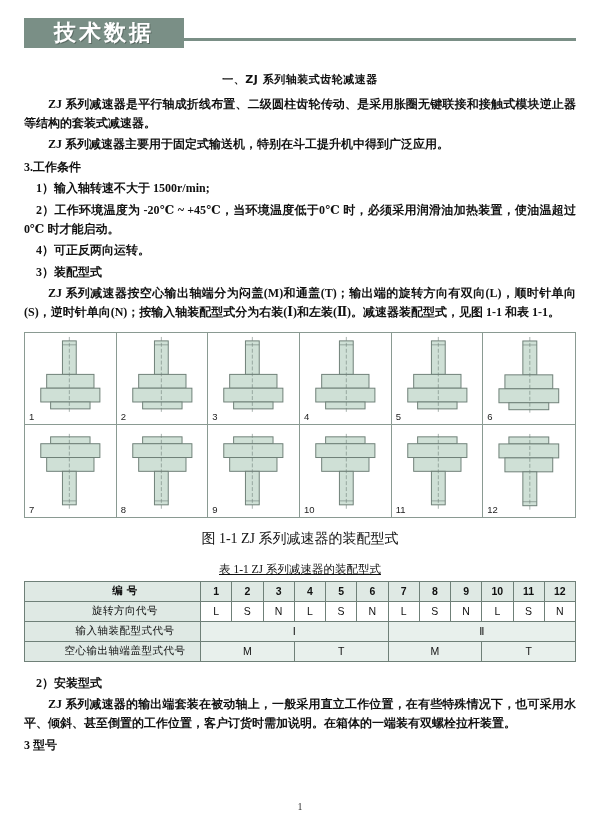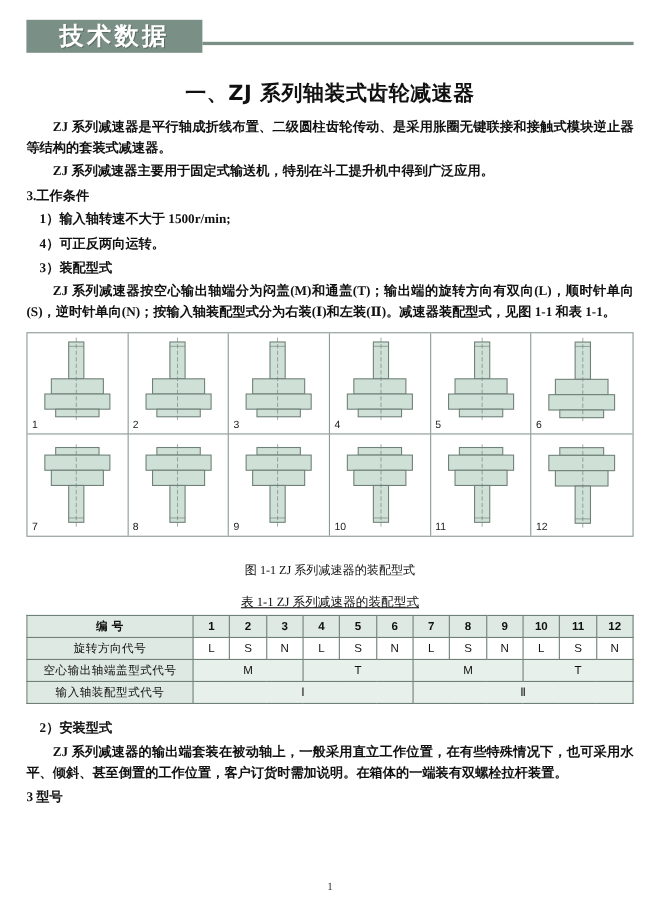--- a/index.html
+++ b/index.html
@@ -51,21 +51,21 @@
     background: #7a8f86;
   }
   .content {
     position: absolute;
     left: 24px;
     top: 68px;
     width: 552px;
   }
   h1.sec-title {
     font-family: "DejaVu Sans", sans-serif;
-    font-size: 19px;
+    font-size: 11px;
     font-weight: bold;
     text-align: center;
     margin: 4px 0 8px 0;
     letter-spacing: 0.5px;
   }
   p.para {
     font-size: 12px;
     line-height: 1.55;
     margin: 3px 0;
     text-align: justify;
@@ -109,22 +109,22 @@
     font-size: 9.5px;
     font-family: "Liberation Sans", sans-serif;
     color: #222;
   }
   .unit {
     position: absolute;
     left: 0; top: 0; right: 0; bottom: 0;
   }
   .fig-caption {
     text-align: center;
-    font-size: 11px;
-    margin-top: 23px;
+    font-size: 14px;
+    margin-top: 12px;
     font-family: "Liberation Serif", serif;
   }
   .tbl-caption {
     text-align: center;
     font-size: 11.5px;
     margin-top: 14px;
     margin-bottom: 4px;
     text-decoration: underline;
   }
   table.cfg {
@@ -139,20 +139,21 @@
     text-align: center;
     height: 19px;
     padding: 0;
     font-weight: normal;
   }
   table.cfg .rowhead {
     width: 150px;
     background: #dfe9e4;
     font-size: 10.5px;
     letter-spacing: 0.5px;
+    padding-left: 25px;
   }
   table.cfg .hdr {
     background: #dfe9e4;
     font-weight: bold;
   }
   table.cfg .tint {
     background: #e8f0ec;
   }
   .page-num {
     position: absolute;
@@ -176,20 +177,21 @@
 
   <div class="content">
 
     <h1 class="sec-title">一、ZJ 系列轴装式齿轮减速器</h1>
 
     <p class="para">ZJ 系列减速器是平行轴成折线布置、二级圆柱齿轮传动、是采用胀圈无键联接和接触式模块逆止器等结构的套装式减速器。</p>
     <p class="para">ZJ 系列减速器主要用于固定式输送机，特别在斗工提升机中得到广泛应用。</p>
 
     <p class="para lvl1">3.工作条件</p>
     <p class="para lvl2">1）输入轴转速不大于 1500r/min;</p>
+    <p class="para lvl2">2）工作环境温度为 -20℃ ~ +45℃，当环境温度低于0℃ 时，必须采用润滑油加热装置，使油温超过0℃ 时才能启动。</p>
     <p class="para lvl2">4）可正反两向运转。</p>
 
     <p class="para lvl2">3）装配型式</p>
     <p class="para lvl3">ZJ 系列减速器按空心输出轴端分为闷盖(M)和通盖(T)；输出端的旋转方向有双向(L)，顺时针单向(S)，逆时针单向(N)；按输入轴装配型式分为右装(Ⅰ)和左装(Ⅱ)。减速器装配型式，见图 1-1 和表 1-1。</p>
 
     <div class="figure-box">
       <div class="grid">
 
         <div class="cellwrap">
           <svg class="unit" viewBox="0 0 92 92">
@@ -392,31 +394,31 @@
           <td>S</td>
           <td>N</td>
           <td>L</td>
           <td>S</td>
           <td>N</td>
           <td>L</td>
           <td>S</td>
           <td>N</td>
         </tr>
         <tr>
+          <td class="rowhead">输入轴装配型式代号</td>
+          <td class="tint" colspan="6">Ⅰ</td>
+          <td class="tint" colspan="6">Ⅱ</td>
+        </tr>
+        <tr>
           <td class="rowhead">空心输出轴端盖型式代号</td>
           <td class="tint" colspan="3">M</td>
           <td class="tint" colspan="3">T</td>
           <td class="tint" colspan="3">M</td>
           <td class="tint" colspan="3">T</td>
         </tr>
-        <tr>
-          <td class="rowhead">输入轴装配型式代号</td>
-          <td class="tint" colspan="6">Ⅰ</td>
-          <td class="tint" colspan="6">Ⅱ</td>
-        </tr>
       </tbody>
     </table>
 
     <p class="para lvl2" style="margin-top:12px;">2）安装型式</p>
     <p class="para lvl3">ZJ 系列减速器的输出端套装在被动轴上，一般采用直立工作位置，在有些特殊情况下，也可采用水平、倾斜、甚至倒置的工作位置，客户订货时需加说明。在箱体的一端装有双螺栓拉杆装置。</p>
     <p class="para lvl1">3 型号</p>
 
   </div>
 
   <div class="page-num">1</div>

